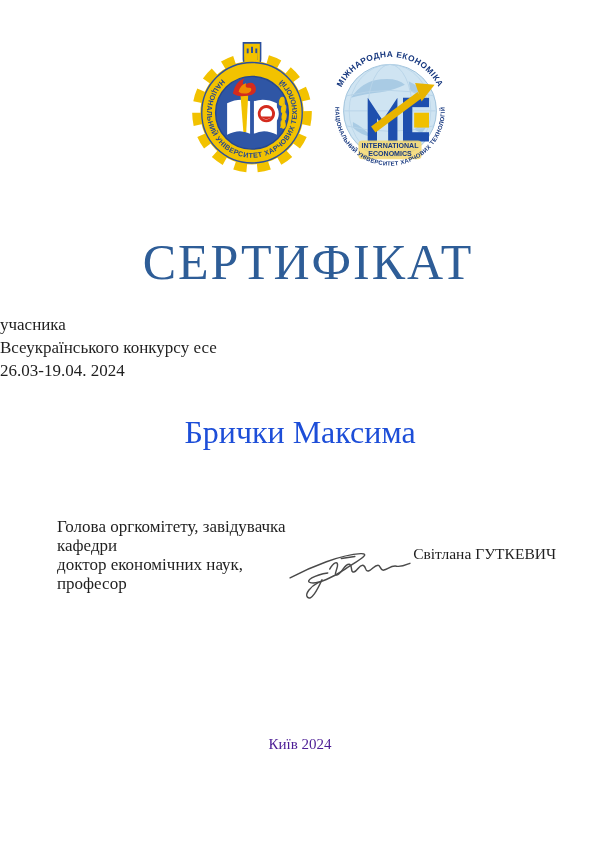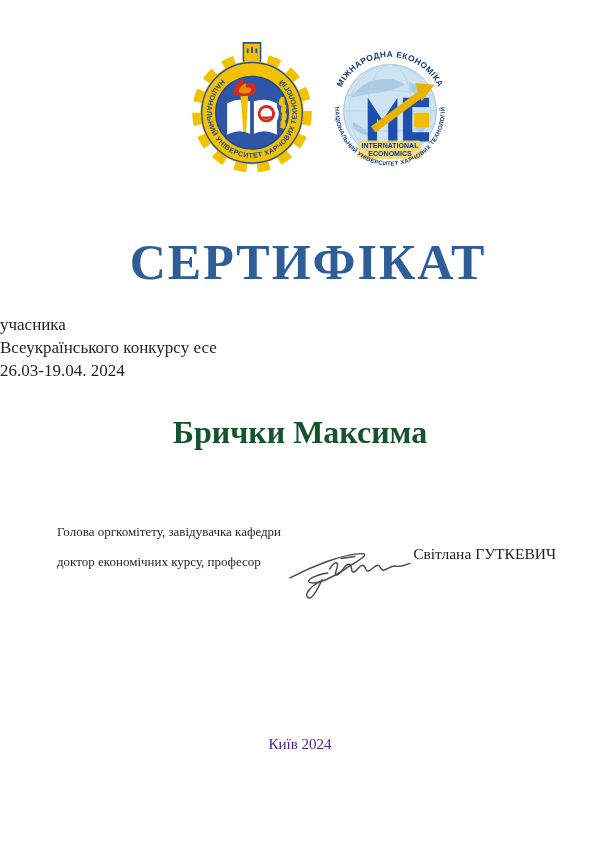--- a/index.html
+++ b/index.html
@@ -9,40 +9,40 @@
     color:#1f1f1f;overflow:hidden;
   }
   .logo-row{
     display:flex;justify-content:center;align-items:flex-start;
     padding-top:40px;padding-left:40px;gap:6px;
   }
   .logo-left{width:134px;height:134px;}
   .logo-right{width:130px;height:130px;margin-top:4px;}
   .cert-title{
     margin:62px 0 0 16px;text-align:center;
-    font-size:50px;line-height:52px;font-weight:bold;
+    font-size:50px;line-height:52px;font-weight:normal;
     color:#2e5d97;letter-spacing:2px;
   }
   .intro{
     margin-top:25px;text-align:left;
     font-size:17px;line-height:23px;color:#1f1f1f;
   }
   .recipient-name{
     margin-top:33px;text-align:center;
-    font-size:32px;line-height:34px;font-weight:bold;color:#14532d;
+    font-size:32px;line-height:34px;font-weight:normal;color:#1d4ed8;
   }
   .recipient-details{
     margin-top:8px;text-align:center;
     font-size:17px;line-height:22px;color:#1f1f1f;
   }
   .sig-row{
     margin-top:68px;padding:0 44px 0 57px;
     display:flex;align-items:flex-start;justify-content:space-between;
   }
-  .sig-roles{font-size:13px;line-height:30px;width:292px;}
+  .sig-roles{font-size:17px;line-height:19px;width:292px;}
   .sig-script{width:126px;height:58px;margin-top:26px;flex:none;}
   .sig-signer{font-size:15.5px;margin-top:28px;white-space:nowrap;flex:none;}
   .footer-line{
     position:absolute;left:0;right:0;top:736px;
     text-align:center;font-size:15px;color:#4c1d95;
   }
   .ringtext{font-family:"Liberation Sans","DejaVu Sans",sans-serif;font-weight:bold;}
 </style>
 </head>
 <body>
@@ -145,21 +145,21 @@
     <div>Всеукраїнського конкурсу есе</div>
     <div>26.03-19.04. 2024</div>
   </div>
 
   <div class="recipient-name">Брички Максима</div>
 
 
   <div class="sig-row">
     <div class="sig-roles">
       <div>Голова оргкомітету, завідувачка кафедри</div>
-      <div>доктор економічних курсу, професор</div>
+      <div>доктор економічних наук, професор</div>
     </div>
     <svg class="sig-script" viewBox="0 0 130 60">
       <g fill="none" stroke="#4a4a4a" stroke-width="1.5" stroke-linecap="round">
         <path d="M3,36 C26,24 56,12 76,11 C88,10.5 72,19 60,27 C48,35 32,43 24,41 C18,39.5 28,33 42,31"></path>
         <path d="M44,27 c4,-7 9,-9 8,-3 c-1,5 -4,10 0,9 c5,-2 7,-11 12,-11 c4,0 1,9 5,8 c4,-1 5,-7 9,-7 c4,0 2,7 6,6 c4,-1 6,-6 10,-6 c3,0 2,6 6,5 c4,-1 8,-5 13,-4 c5,1 9,-1 14,-3"></path>
         <path d="M36,38 c-5,11 -11,22 -15,18 c-3,-3 3,-11 11,-15"></path>
         <path d="M56,16 l14,-2"></path>
       </g>
     </svg>
     <div class="sig-signer">Світлана ГУТКЕВИЧ</div>

